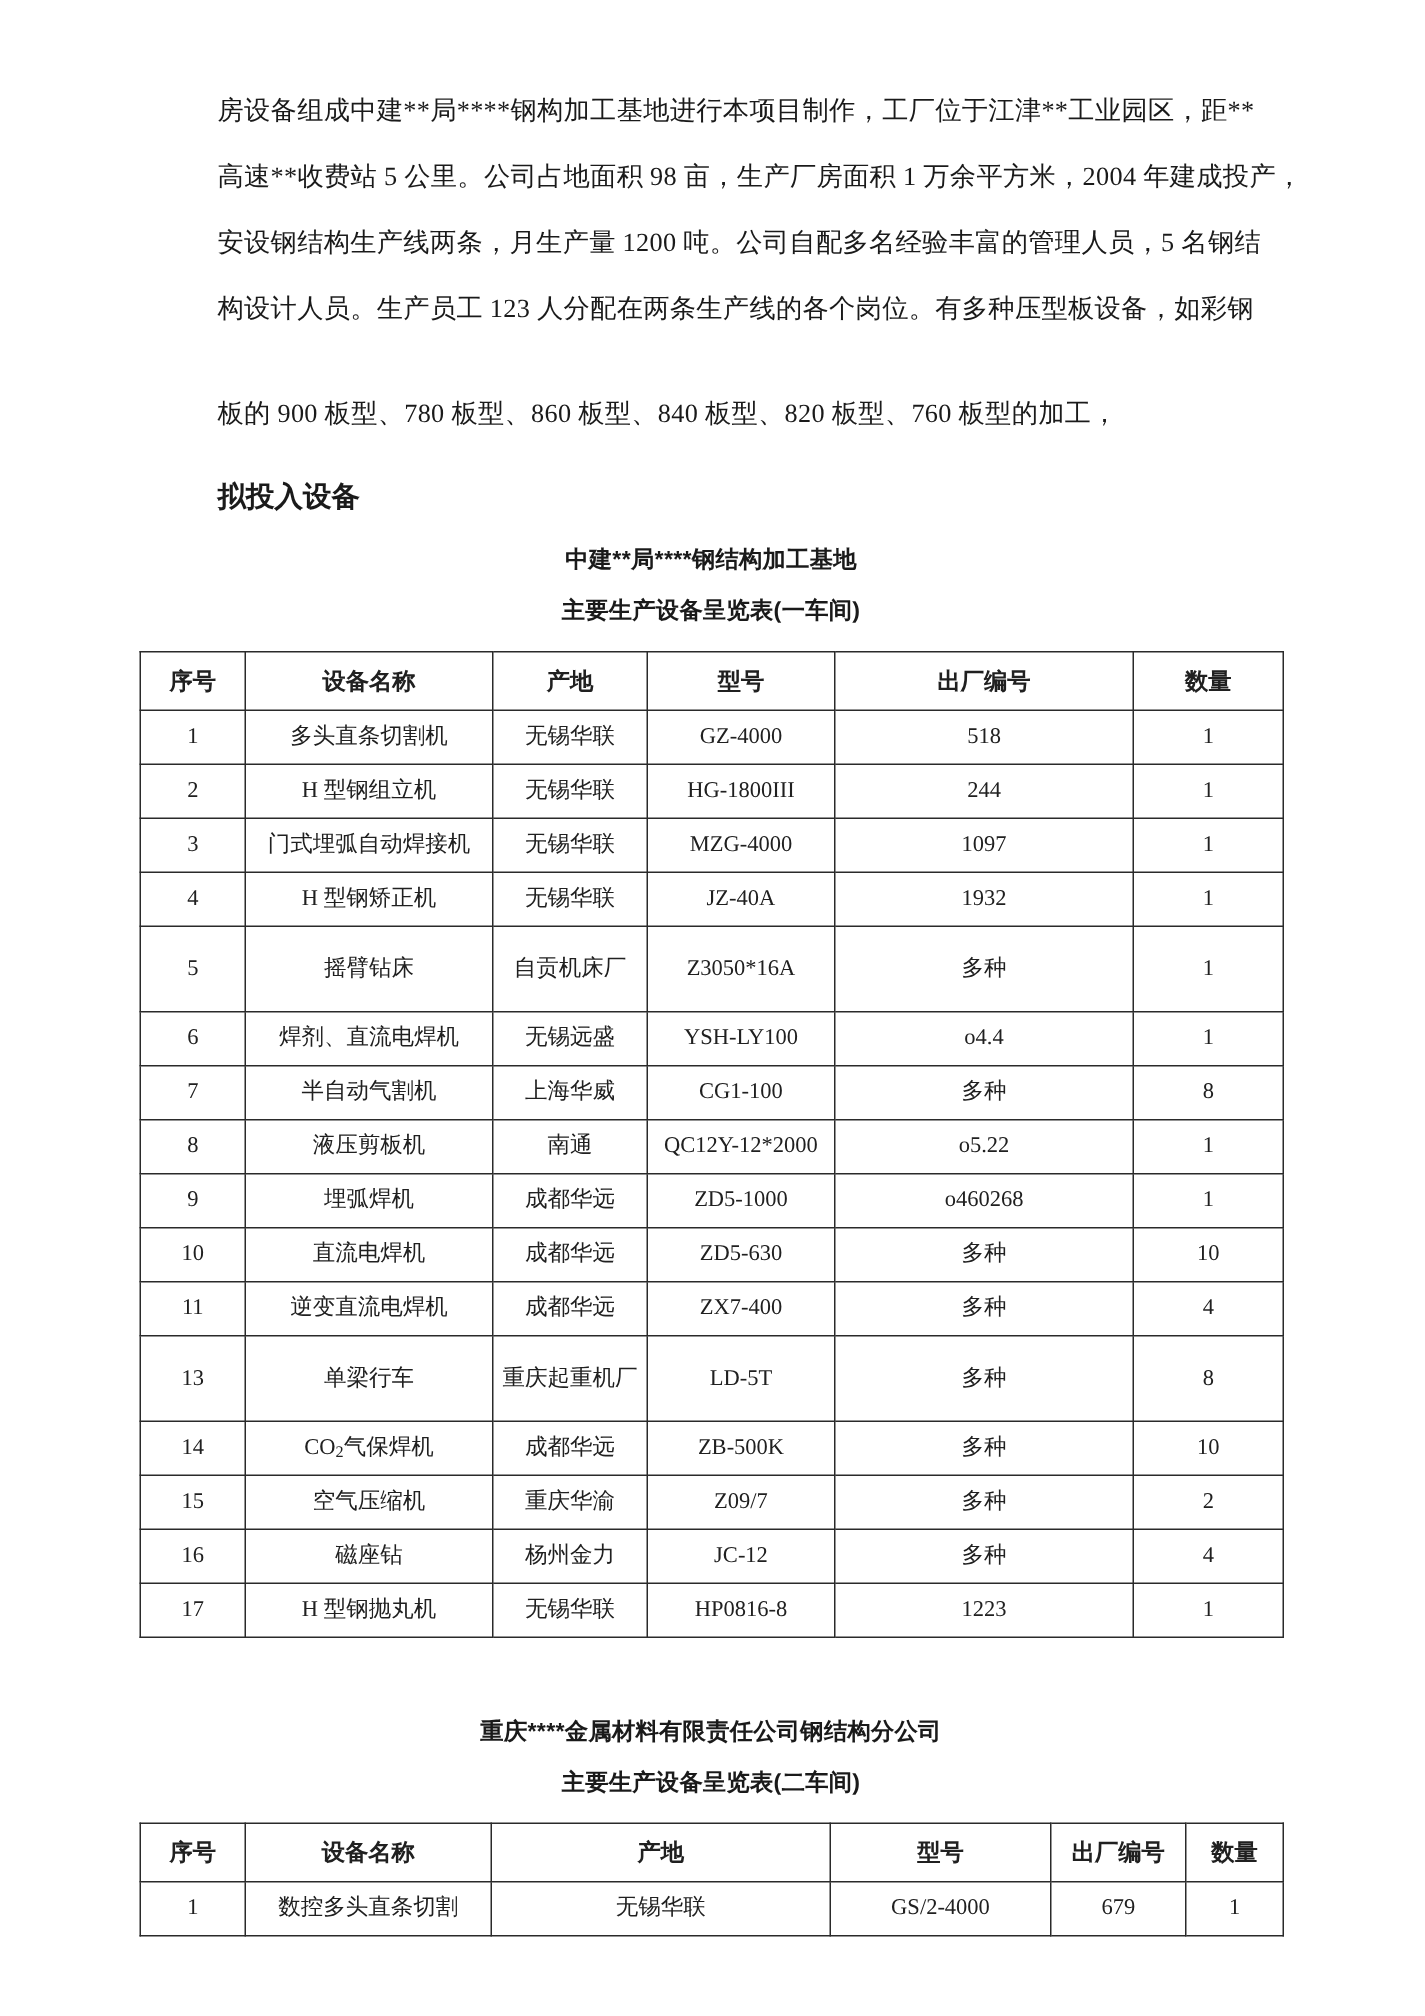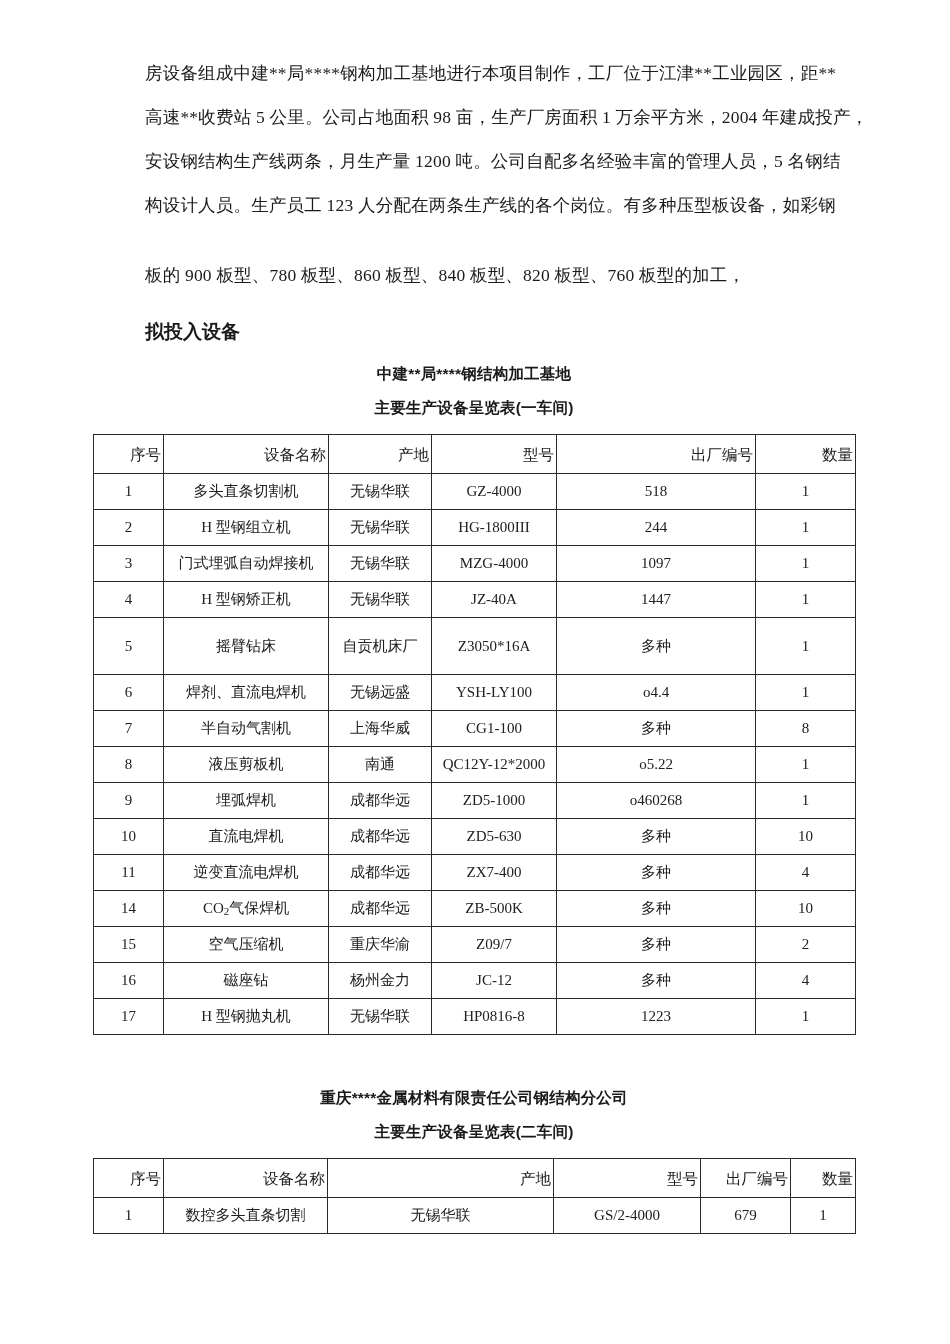--- a/index.html
+++ b/index.html
@@ -86,25 +86,24 @@
     vertical-align: middle;
     font-size: 15px;
     line-height: 19px;
     padding: 4px 2px;
     font-family: "Liberation Serif", "DejaVu Serif", serif;
     color: #202020;
     word-wrap: break-word;
     overflow-wrap: break-word;
   }
   table.eq thead th {
-    font-weight: normal;
+    font-weight: bold;
     font-family: "Liberation Sans", "DejaVu Sans", sans-serif;
     font-size: 15.5px;
     height: 30px;
-    text-align: right;
   }
   table.eq tbody td {
     height: 27px;
   }
   table.eq tbody tr.tall td {
     height: 48px;
   }
   
   .t1 col.c-no    { width: 70px; }
   .t1 col.c-name  { width: 165px; }
@@ -185,21 +184,21 @@
             <td>无锡华联</td>
             <td>MZG-4000</td>
             <td>1097</td>
             <td>1</td>
           </tr>
           <tr>
             <td>4</td>
             <td>H 型钢矫正机</td>
             <td>无锡华联</td>
             <td>JZ-40A</td>
-            <td>1447</td>
+            <td>1932</td>
             <td>1</td>
           </tr>
           <tr class="tall">
             <td>5</td>
             <td>摇臂钻床</td>
             <td>自贡机床厂</td>
             <td>Z3050*16A</td>
             <td>多种</td>
             <td>1</td>
           </tr>
@@ -243,20 +242,28 @@
             <td>多种</td>
             <td>10</td>
           </tr>
           <tr>
             <td>11</td>
             <td>逆变直流电焊机</td>
             <td>成都华远</td>
             <td>ZX7-400</td>
             <td>多种</td>
             <td>4</td>
+          </tr>
+          <tr class="tall">
+            <td>13</td>
+            <td>单梁行车</td>
+            <td>重庆起重机厂</td>
+            <td>LD-5T</td>
+            <td>多种</td>
+            <td>8</td>
           </tr>
           <tr>
             <td>14</td>
             <td>CO<sub>2</sub>气保焊机</td>
             <td>成都华远</td>
             <td>ZB-500K</td>
             <td>多种</td>
             <td>10</td>
           </tr>
           <tr>

